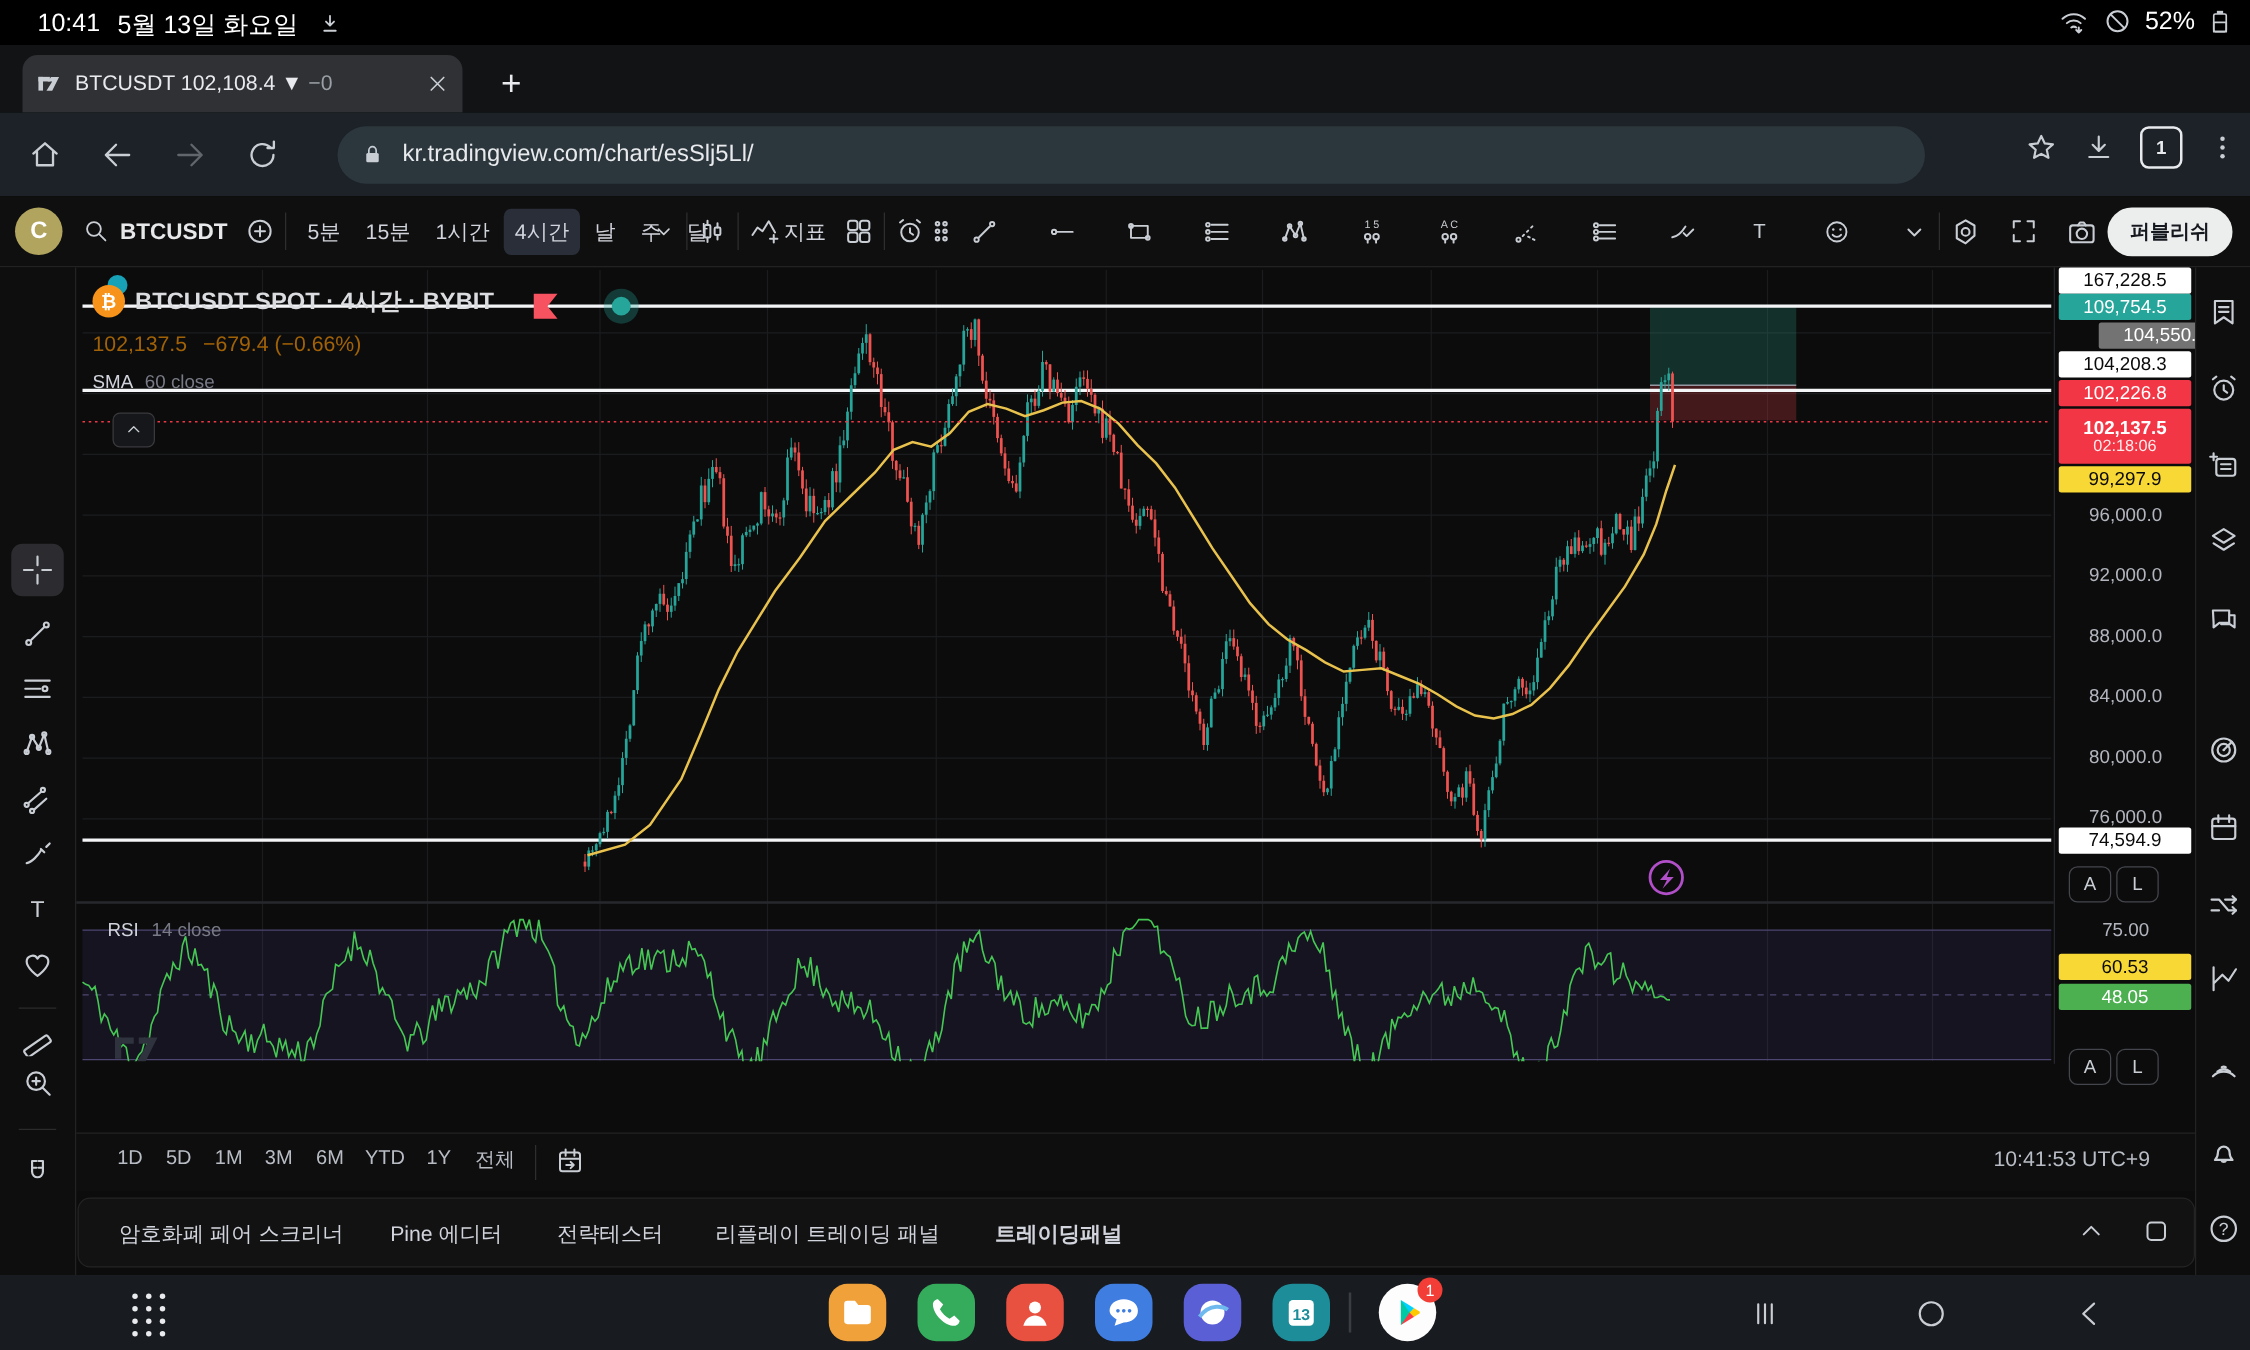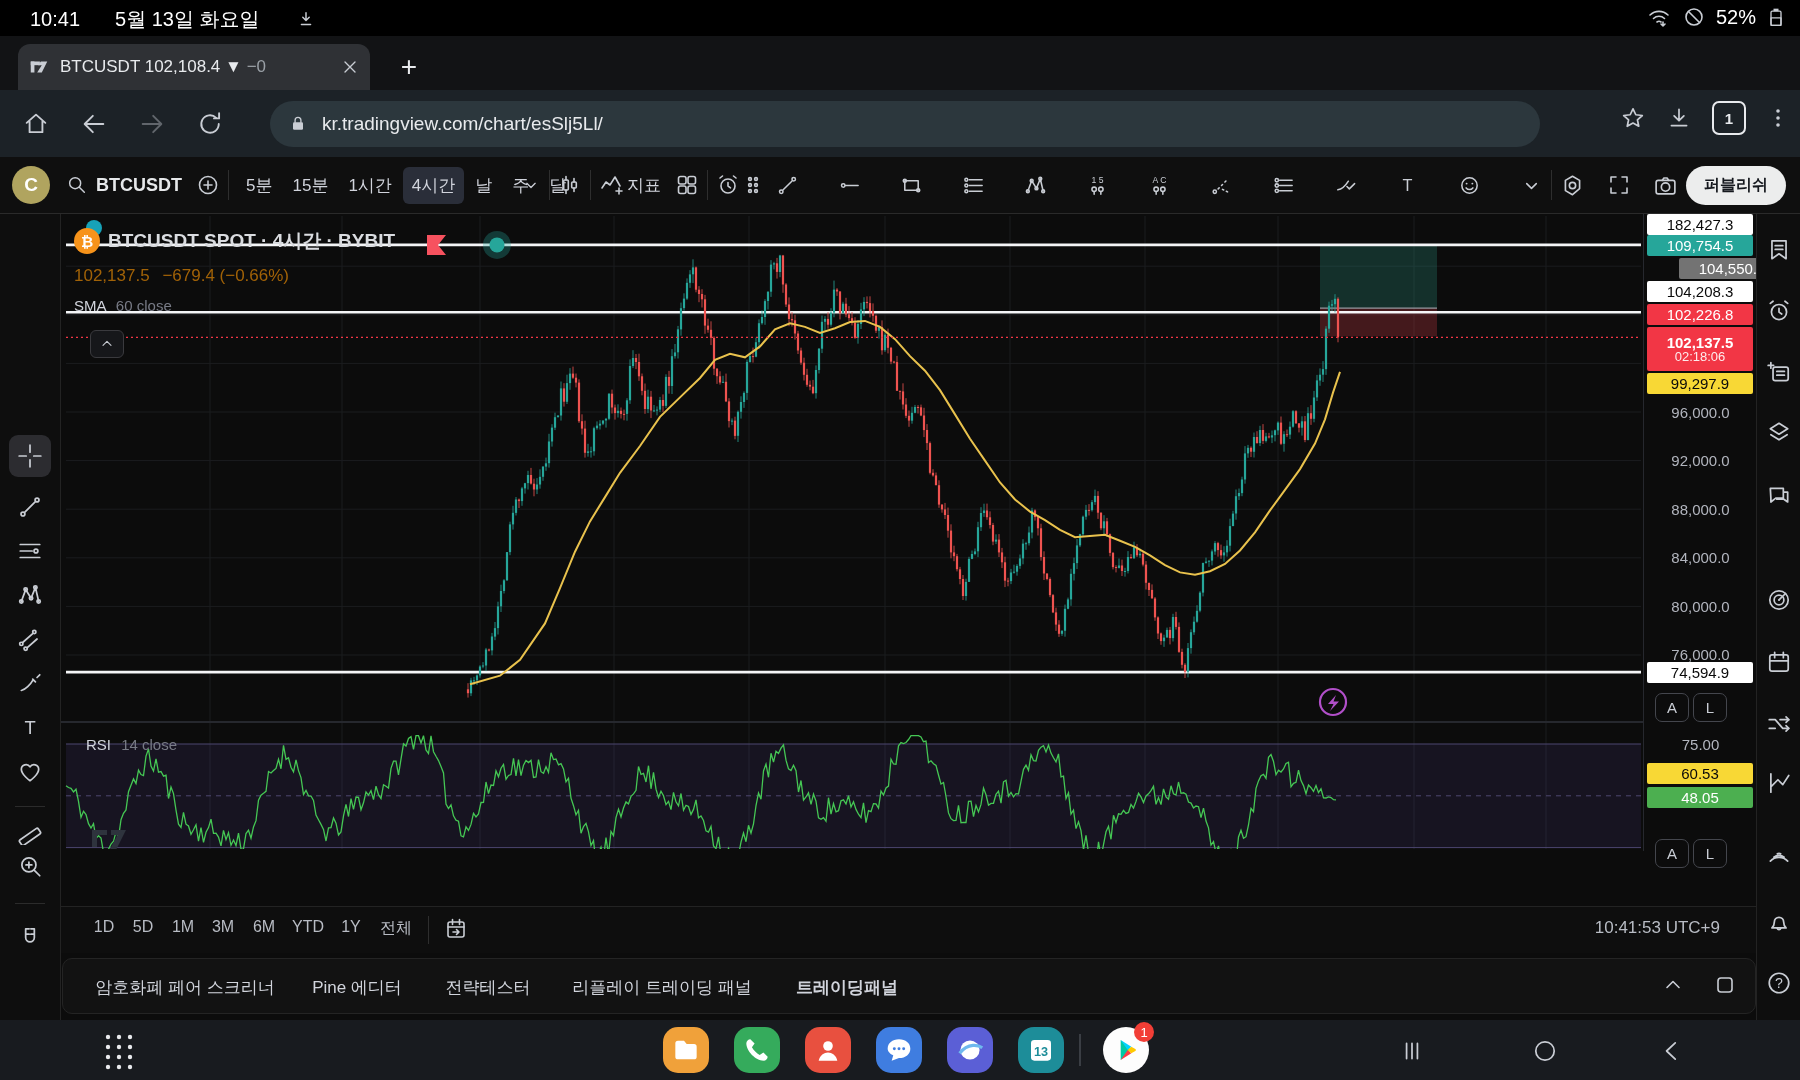--- a/index.html
+++ b/index.html
@@ -4,21 +4,21 @@
 <style>
   html,body{margin:0;padding:0;background:#000;}
   #app{position:relative;width:1800px;height:1080px;background:#000;overflow:hidden;
        font-family:"Liberation Sans","DejaVu Sans",sans-serif;color:#d1d4dc;}
   .abs{position:absolute;}
   .ic{display:inline-block;vertical-align:middle;}
   .ic *{fill:none;stroke:#c9cdd4;stroke-width:1.6;stroke-linecap:round;stroke-linejoin:round;}
   .ic .f{fill:#c9cdd4;stroke:none;}
   
   .status-bar{left:0;top:0;width:1800px;height:36px;background:#000;color:#fff;font-size:20px;}
-  .status-left{position:absolute;left:30px;top:6px;display:flex;gap:35px;align-items:center;}
+  .status-left{position:absolute;left:30px;top:6px;display:flex;gap:14px;align-items:center;}
   .status-right{position:absolute;right:14px;top:4px;display:flex;gap:10px;align-items:center;font-size:20px;}
   
   .tab-strip{left:0;top:36px;width:1800px;height:54px;background:#121315;}
   .tab{position:absolute;left:18px;top:8px;width:352px;height:46px;background:#2f3135;
        border-radius:12px 12px 0 0;display:flex;align-items:center;padding:0 10px;box-sizing:border-box;}
   .tab-title{font-size:17px;color:#e8eaed;white-space:nowrap;margin-left:10px;}
   .tab-sub{color:#9aa0a6;}
   .newtab{position:absolute;left:392px;top:14px;width:34px;height:34px;color:#e8eaed;font-size:28px;
           display:flex;align-items:center;justify-content:center;}
   
@@ -1117,21 +1117,21 @@
       <div class="rail-item" style="top: 708px;"><svg class="ic" width="26" height="26" viewBox="0 0 24 24">
           <path d="M5.5 17.5h13c-1.6-1.6-2.2-3.3-2.2-5.5a4.3 4.3 0 0 0-8.6 0c0 2.2-.6 3.9-2.2 5.5z"></path>
           <path d="M10.3 17.8a1.8 1.8 0 0 0 3.4 0"></path>
         </svg></div>
       <div class="rail-item" style="top: 769px;"><svg class="ic" width="26" height="26" viewBox="0 0 24 24">
           <circle cx="12" cy="12" r="9"></circle>
           <text x="12" y="16.5" font-size="13" text-anchor="middle" class="f" stroke="none">?</text>
         </svg></div>
     </div>
   <div class="abs price-col" id="price-col">
-      <div class="pbadge" style="top: 0px; background: rgb(255, 255, 255); color: rgb(10, 10, 10);">182,427.3</div>
+      <div class="pbadge" style="top: 0px; background: rgb(255, 255, 255); color: rgb(10, 10, 10);">167,228.5</div>
       <div class="pbadge" style="top: 21px; background: rgb(38, 166, 154); color: rgb(255, 255, 255);">109,754.5</div>
       <div class="pbadge" style="top: 44px; background: #737373; color: rgb(255, 255, 255); margin-left: 32px;">104,550.0</div>
       <div class="pbadge" style="top: 67px; background: rgb(255, 255, 255); color: rgb(10, 10, 10);">104,208.3</div>
       <div class="pbadge" style="top: 90px; background: rgb(242, 54, 69); color: rgb(255, 255, 255);">102,226.8</div>
       <div class="pbadge" style="top: 113px; background: rgb(242, 54, 69); color: rgb(255, 255, 255); height: 44px; flex-direction: column;">
         <div style="font-weight:bold">102,137.5</div>
         <div style="font-size:13px;opacity:.9">02:18:06</div>
       </div>
       <div class="pbadge" style="top: 159px; background: rgb(248, 216, 53); color: rgb(10, 10, 10);">99,297.9</div>
       <div class="ptick" style="top: 198px;">96,000.0</div>

